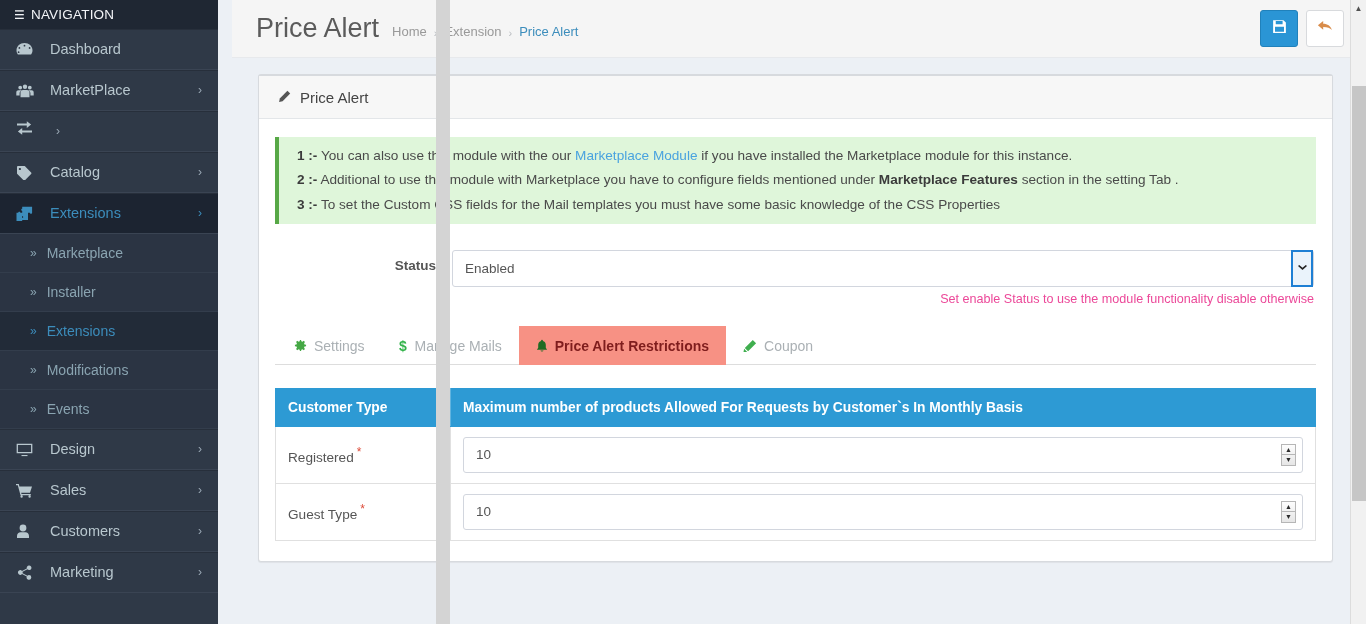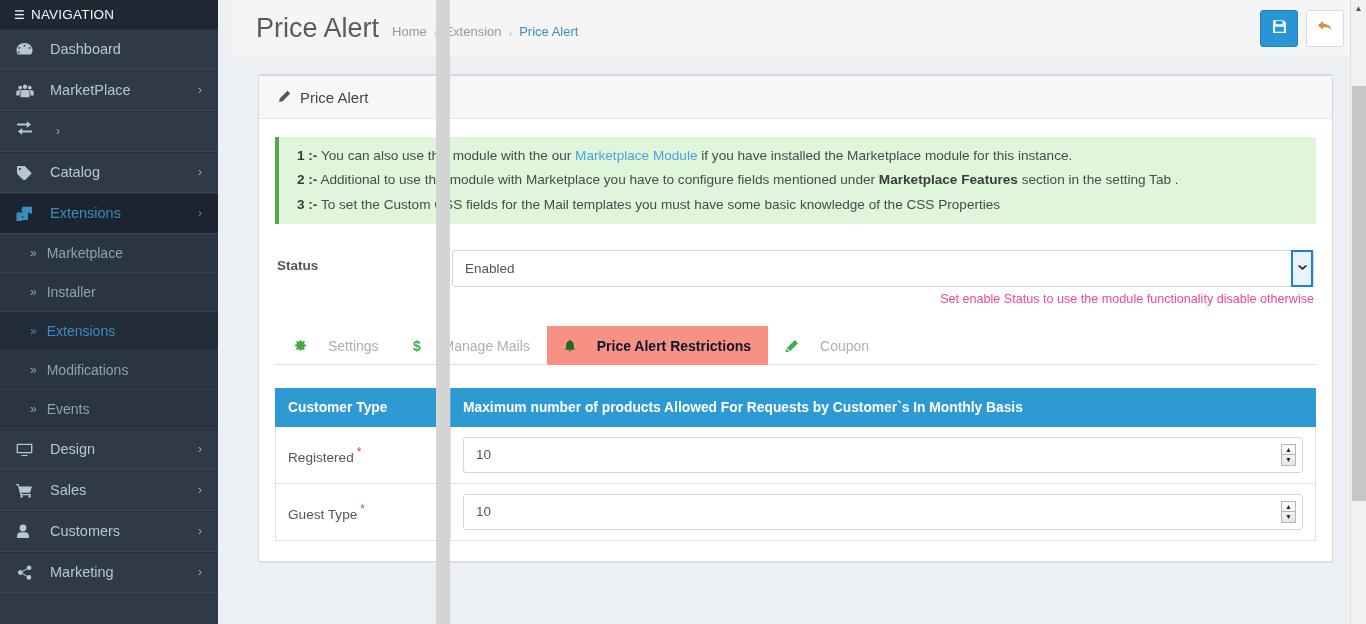--- a/index.html
+++ b/index.html
@@ -189,20 +189,21 @@
   
   .form-row {
     display: flex;
     align-items: flex-start;
     margin-top: 26px;
     padding: 0 2px;
   }
   .form-label {
     width: 175px;
     min-width: 175px;
+    text-align: right;
     padding-right: 16px;
     padding-top: 8px;
     font-size: 13.5px;
     font-weight: bold;
     color: #555;
   }
   .form-field { flex: 1 1 auto; position: relative; }
   .select-box {
     width: 100%;
     height: 37px;
@@ -239,34 +240,34 @@
   .tabs {
     display: flex;
     align-items: flex-end;
     border-bottom: 1px solid #ddd;
     margin-top: 20px;
     padding-left: 2px;
   }
   .tab {
     display: flex;
     align-items: center;
-    gap: 21px;
+    gap: 7px;
     padding: 12px 16px;
     font-size: 14px;
     color: #aab0b4;
     cursor: pointer;
     background: transparent;
     border: 1px solid transparent;
     border-bottom: none;
     margin-bottom: -1px;
     line-height: 1;
   }
   .tab.active {
     background: #f79184;
-    color: #0f172a;
+    color: #7f1d1d;
     font-weight: bold;
     border-color: #f79184;
   }
   .tab .ticon { display: inline-flex; }
 
   
   .tbl {
     width: 100%;
     border-collapse: collapse;
     margin-top: 23px;

